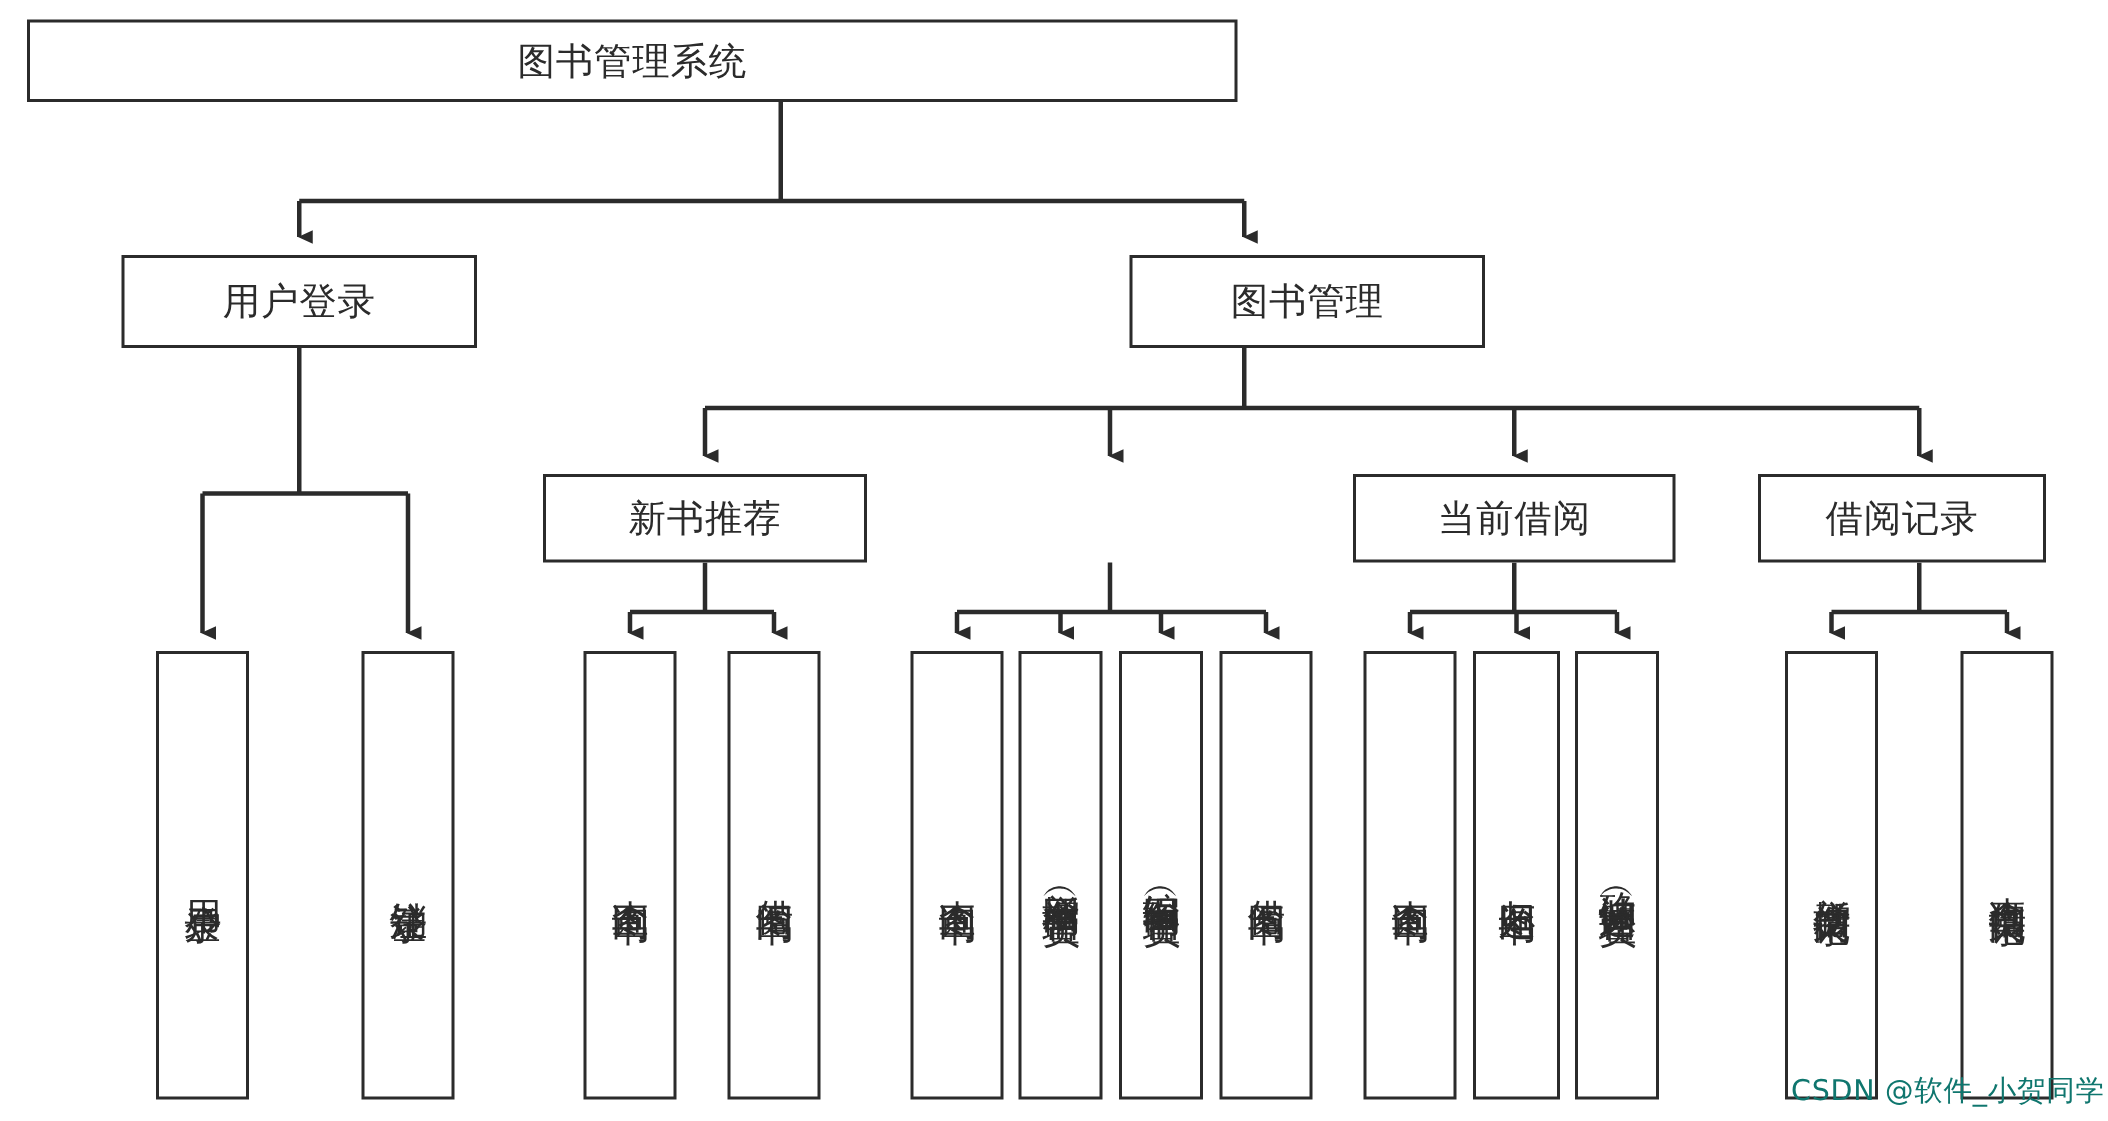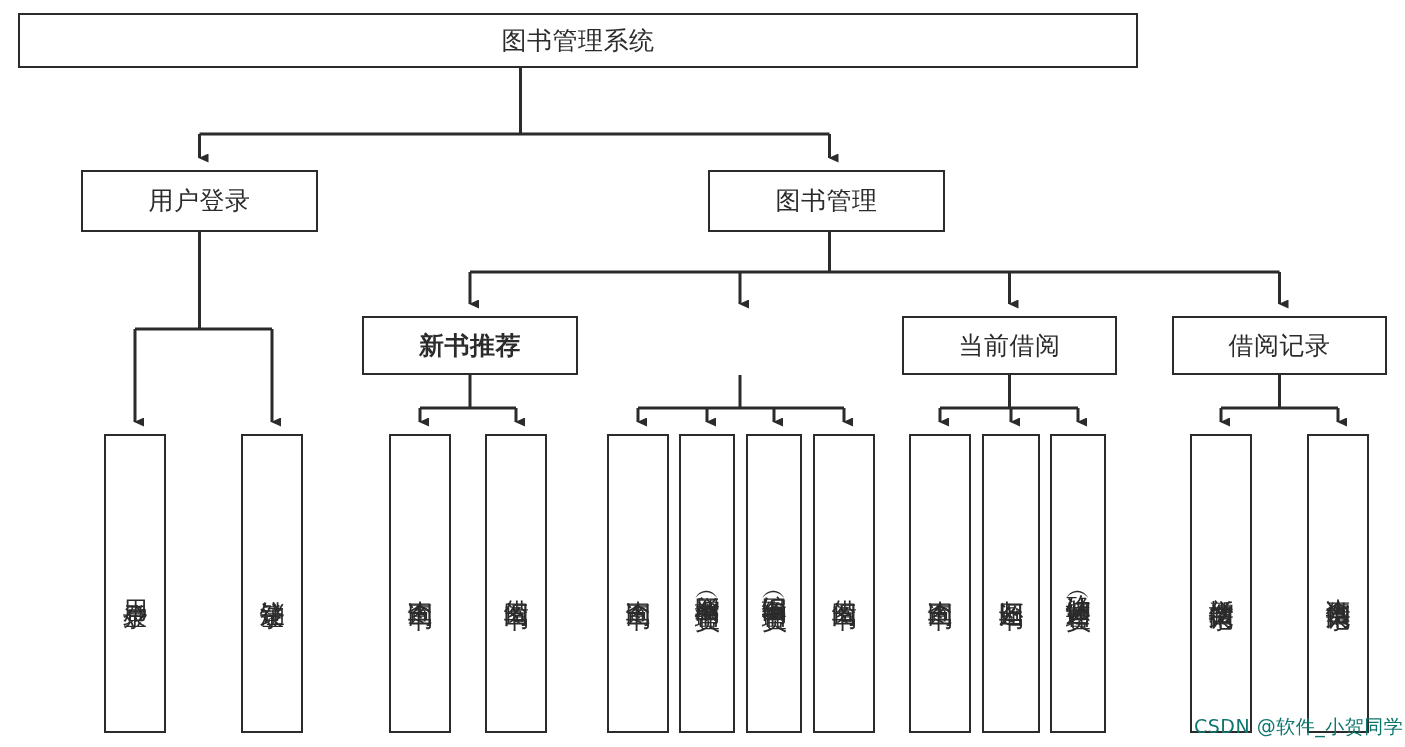--- a/index.html
+++ b/index.html
@@ -118,38 +118,38 @@
       <path d="M 1011 408 L 1011 422" marker-end="url(#arrowhead)"></path>
       <path d="M 1078 408 L 1078 422" marker-end="url(#arrowhead)"></path>
 
       <path d="M 1279.5 375 L 1279.5 408"></path>
       <path d="M 1221 408 L 1338 408"></path>
       <path d="M 1221 408 L 1221 422" marker-end="url(#arrowhead)"></path>
       <path d="M 1338 408 L 1338 422" marker-end="url(#arrowhead)"></path>
     </g>
   </svg>
 
-  <div class="node horiz" style="left:18px; top:13px; width:1120px; height:55px;">
+  <div class="node horiz" style="left:18px; top:13px; width:807px; height:55px;">
     <span class="node-label">图书管理系统</span>
   </div>
 
   <div class="node horiz" style="left:81px; top:170px; width:237px; height:62px;">
     <span class="node-label">用户登录</span>
   </div>
-  <div class="node horiz" style="left:708px; top:170px; width:237px; height:62px;">
+  <div class="node horiz" style="left:753px; top:170px; width:237px; height:62px;">
     <span class="node-label">图书管理</span>
   </div>
 
-  <div class="node horiz" style="left:362px; top:316px; width:216px; height:59px;font-weight:bold;">
+  <div class="node horiz" style="left:362px; top:316px; width:216px; height:59px;">
     <span class="node-label">新书推荐</span>
   </div>
   <div class="node horiz" style="left:902px; top:316px; width:215px; height:59px;">
     <span class="node-label">当前借阅</span>
   </div>
-  <div class="node horiz" style="left:1172px; top:316px; width:215px; height:59px;">
+  <div class="node horiz" style="left:1172px; top:316px; width:192px; height:59px;">
     <span class="node-label">借阅记录</span>
   </div>
 
   <div class="node vert" style="left:104px; top:434px; width:62px; height:299px;">
     <span class="node-label">用户登录</span>
   </div>
   <div class="node vert" style="left:241px; top:434px; width:62px; height:299px;">
     <span class="node-label">注销登录</span>
   </div>
 

